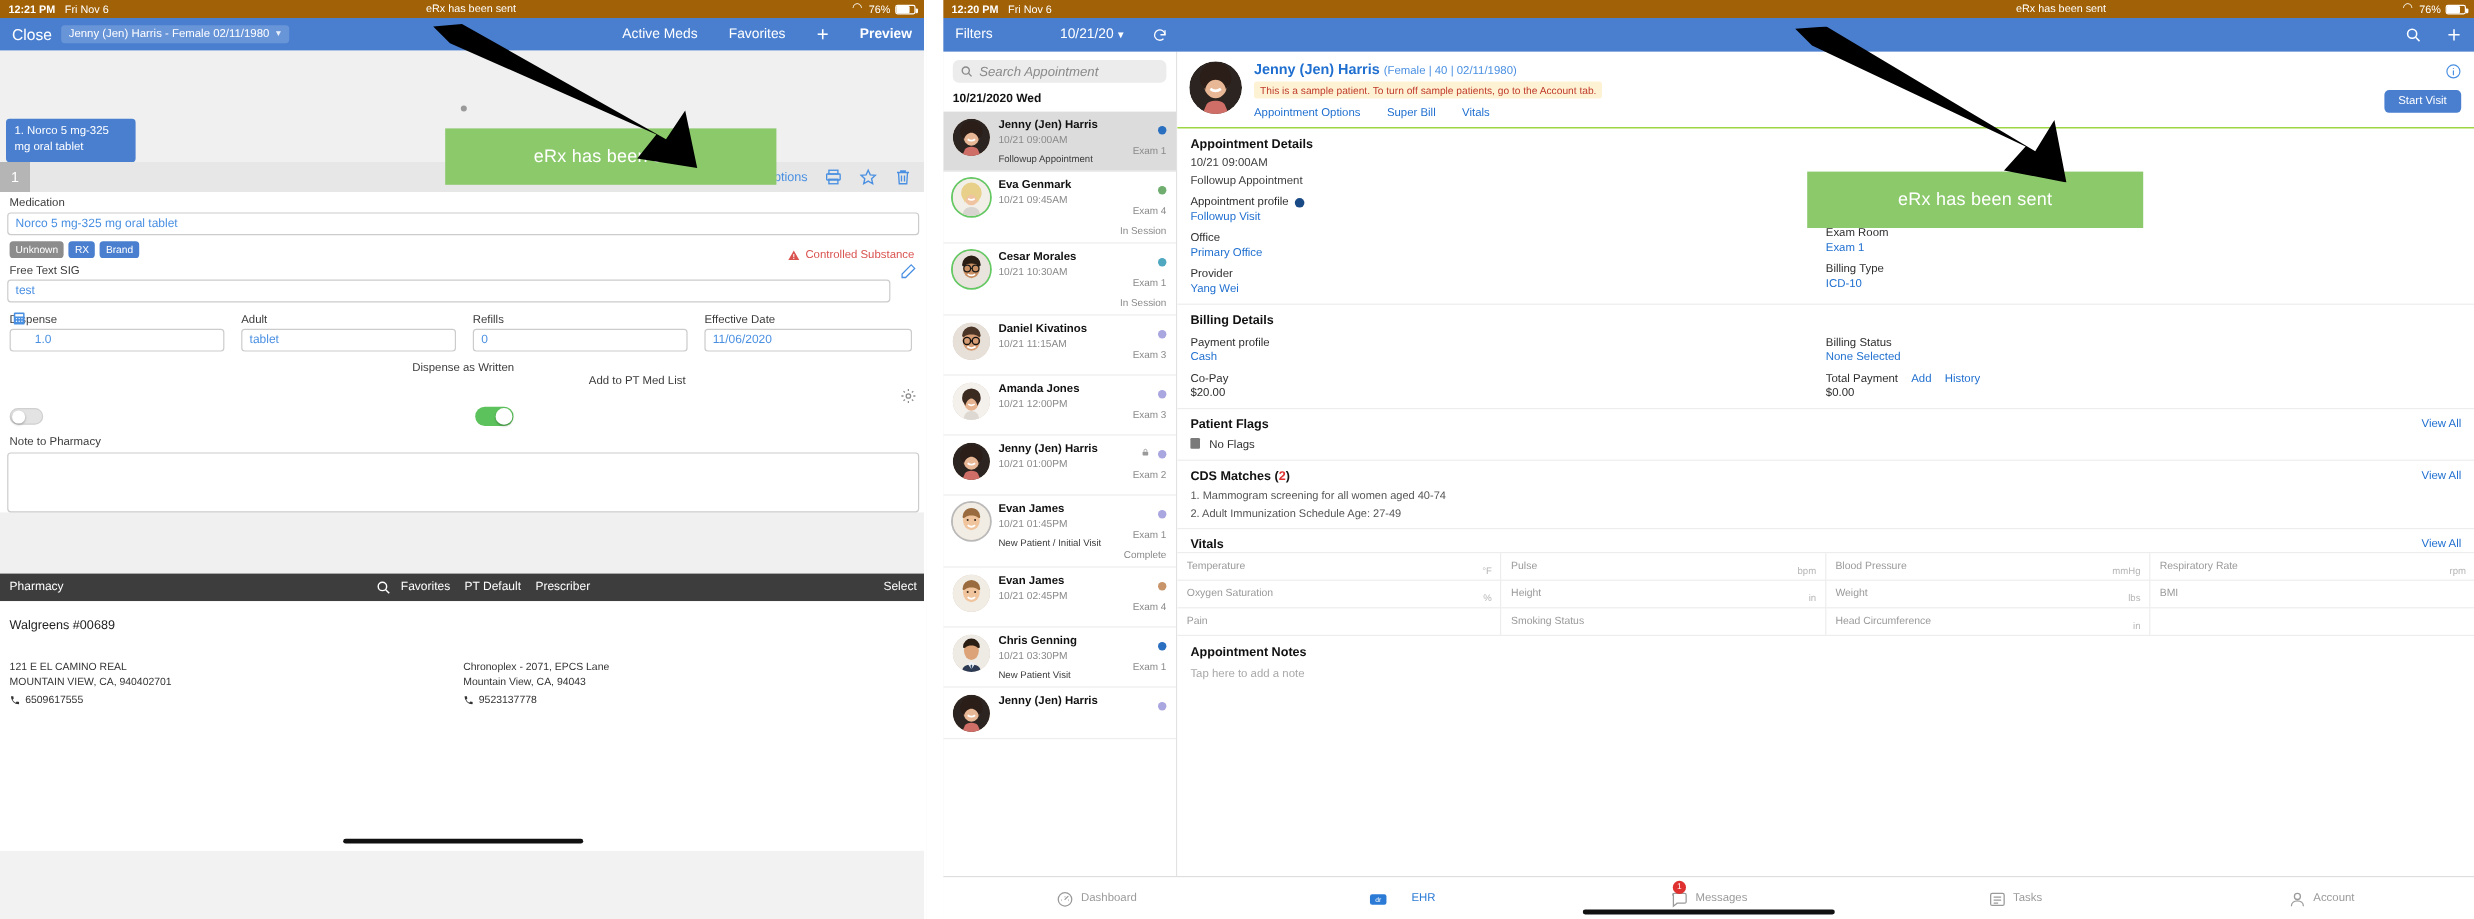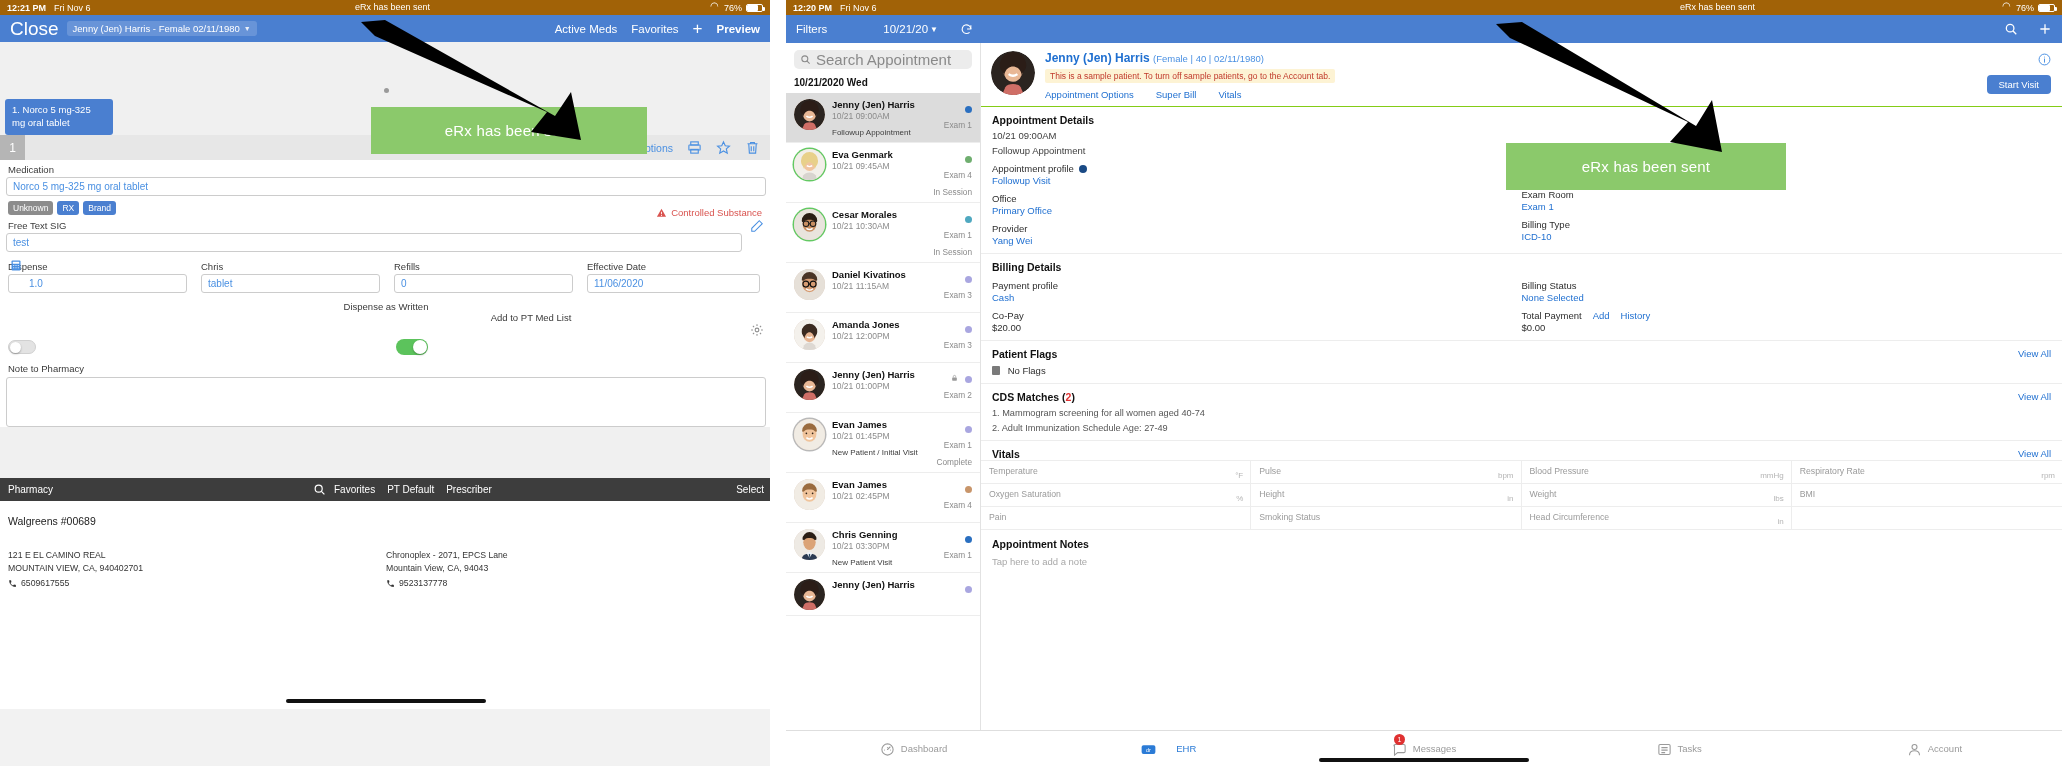--- a/index.html
+++ b/index.html
@@ -20,25 +20,25 @@
   .wifi-ico { width: 10px; height: 8px; position: relative; }
   .wifi-ico::before { content: "\25E0"; position: absolute; top: -4px; left: 0; font-size: 10px; color: #fff; }
   .batt { width: 17px; height: 8px; border: 1px solid #fff; border-radius: 2px; position: relative; }
   .batt::after { content: ""; position: absolute; right: -3px; top: 2px; width: 2px; height: 4px;
     background: #fff; border-radius: 0 1px 1px 0; }
   .batt > i { display: block; height: 100%; background: #fff; border-radius: 1px; }
 
   
   .navbar { height: 27px; background: #4a7fd0; display: flex; align-items: center;
     padding: 0 10px; color: #fff; font-size: 11.5px; position: relative; z-index: 3; }
-  .nav-close { font-size: 19px; margin-right: 8px; }
+  .nav-close { font-size: 13px; margin-right: 8px; }
   .nav-patient { background: rgba(255,255,255,.17); border-radius: 3px; padding: 2px 6px;
     font-size: 9.5px; display: flex; align-items: center; gap: 4px; }
   .nav-caret { font-size: 7px; opacity: .85; }
-  .nav-right { margin-left: auto; display: flex; align-items: center; gap: 14px; font-size: 11.5px; }
+  .nav-right { margin-left: auto; display: flex; align-items: center; gap: 26px; font-size: 11.5px; }
   .nav-plus { font-size: 17px; font-weight: 300; line-height: 1; }
   .nav-preview { font-weight: 600; }
 
   .erx-body { position: relative; background: #f0f0f0; height: 440px; }
   .dot-handle { position: absolute; left: 384px; top: 46px; width: 5px; height: 5px;
     background: #9a9a9a; border-radius: 50%; }
   .med-chip { position: absolute; left: 5px; top: 57px; width: 108px;
     background: #4a7fd0; color: #fff; font-size: 9.5px; line-height: 1.35;
     border-radius: 3px; padding: 5px 7px; }
 
@@ -124,21 +124,21 @@
 
   .r-main { position: absolute; left: 0; top: 43px; width: 1276px; height: 723px; display: flex; }
 
   
   .appt-col { width: 195px; background: #fff; border-right: 1px solid #e2e2e2;
     position: relative; overflow: hidden; }
   .search-wrap { padding: 7px 8px 6px; }
   .search-box { height: 19px; background: #ececec; border-radius: 5px; display: flex;
     align-items: center; padding: 0 6px; gap: 5px; }
   .search-box .mg2 { width: 11px; height: 11px; color: #8a8a8a; }
-  .search-box span { font-size: 15px; color: #8a8a8a; }
+  .search-box span { font-size: 11px; color: #8a8a8a; font-style: italic; }
   .day-head { font-size: 10px; font-weight: 700; color: #111; padding: 2px 8px 5px; }
   .appt { display: flex; padding: 6px 8px 5px; position: relative; border-bottom: 1px solid #ededed; }
   .appt.sel { background: #dcdcdc; }
   .av { width: 31px; height: 31px; border-radius: 50%; flex: none; overflow: hidden;
     background: #d8c6b8; position: relative; }
   .av.ring-green { box-shadow: 0 0 0 1.5px #63c963; }
   .av.ring-gray { box-shadow: 0 0 0 1.5px #b9b9b9; }
   .av svg { width: 100%; height: 100%; display: block; }
   .appt-mid { margin-left: 7px; flex: 1; min-width: 0; }
   .appt-name { font-size: 9.5px; font-weight: 700; color: #111; white-space: nowrap; }
@@ -315,21 +315,21 @@
               <circle cx="7.5" cy="12" r="1.2" fill="#fff"></circle>
                 <circle cx="12" cy="12" r="1.2" fill="#fff"></circle>
               <circle cx="16.5" cy="12" r="1.2" fill="#fff"></circle>
                 <circle cx="7.5" cy="16.5" r="1.2" fill="#fff"></circle>
               <circle cx="12" cy="16.5" r="1.2" fill="#fff"></circle>
                 <circle cx="16.5" cy="16.5" r="1.2" fill="#fff"></circle>
             </svg>
             <div class="fld-box">1.0</div>
           </div>
           <div>
-            <div class="fld-label">Chris</div>
+            <div class="fld-label">Adult</div>
             <div class="fld-box">tablet</div>
           </div>
           <div>
             <div class="fld-label">Refills</div>
             <div class="fld-box">0</div>
           </div>
           <div>
             <div class="fld-label">Effective Date</div>
             <div class="fld-box" style="margin-right:6px">11/06/2020</div>
           </div>

